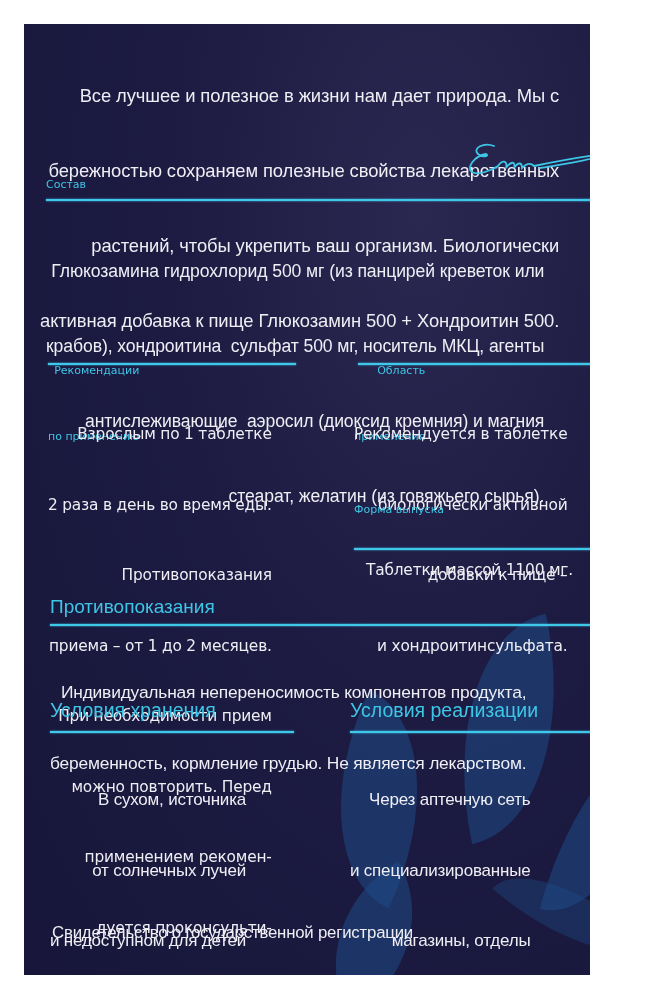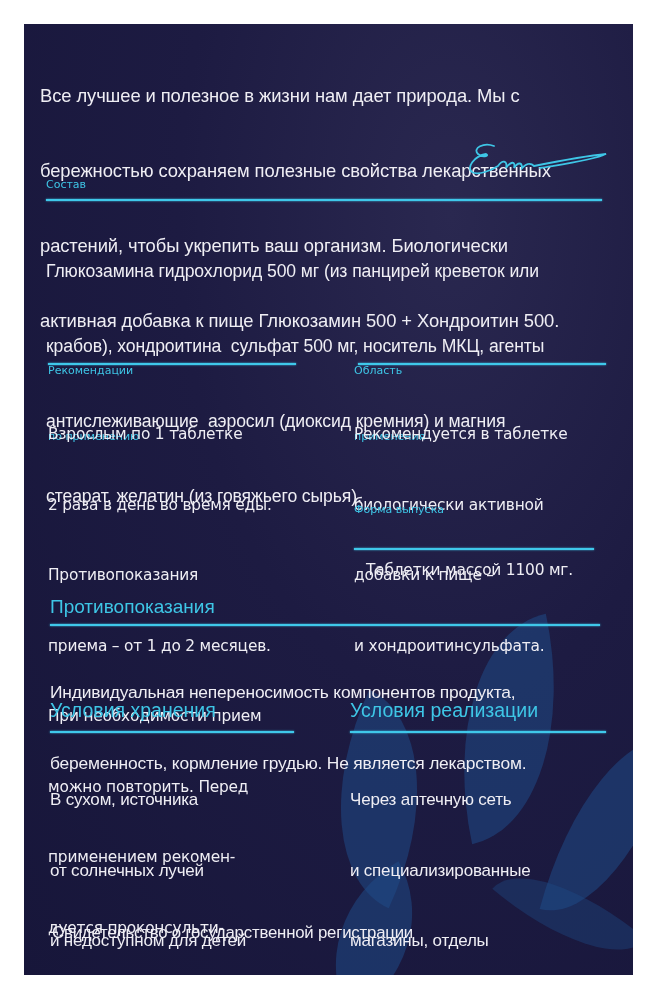--- a/index.html
+++ b/index.html
@@ -1,22 +1,23 @@
 <!DOCTYPE html>
 <html><head>
 <meta charset="utf-8">
 <style>
   html, body { margin: 0; padding: 0; background: #ffffff; }
   body { width: 651px; height: 1000px; position: relative; overflow: hidden; }
   .panel {
-    position: absolute; left: 24px; top: 24px; width: 609px; height: 951px;
+    position: absolute; left: 24px; top: 24px; width: 566px; height: 951px;
     background: radial-gradient(ellipse at 70% 20%, #2a2850 0%, #1d1b42 45%, #17163a 100%);
     overflow: hidden;
     font-family: "DejaVu Sans", "Liberation Sans", sans-serif;
     color: #efeef4;
+    text-align: right;
   }
   .leaf { position: absolute; background: #1f4a86; opacity: 0.55; }
   .txt { position: absolute; font-size: 15.4px; line-height: 23.5px; letter-spacing: -0.2px; white-space: pre; }
   .intro { font-family: "Liberation Sans", sans-serif; font-size: 18.4px; line-height: 25px; letter-spacing: -0.1px; }
   .h { position: absolute; color: #3ec6e6; font-weight: normal; font-size: 11px; line-height: 22px; white-space: pre; }
   .rule { position: absolute; height: 2px; background: #3fc8ea; box-shadow: 0 0 2px #3fc8ea; }
   .cond { font-family: "Liberation Sans", sans-serif; font-size: 17px; line-height: 23.5px; }
   .reg  { font-family: "Liberation Sans", sans-serif; font-size: 16.8px; line-height: 21px; }
   .sig { position: absolute; left: 440px; top: 116px; }
 </style>

